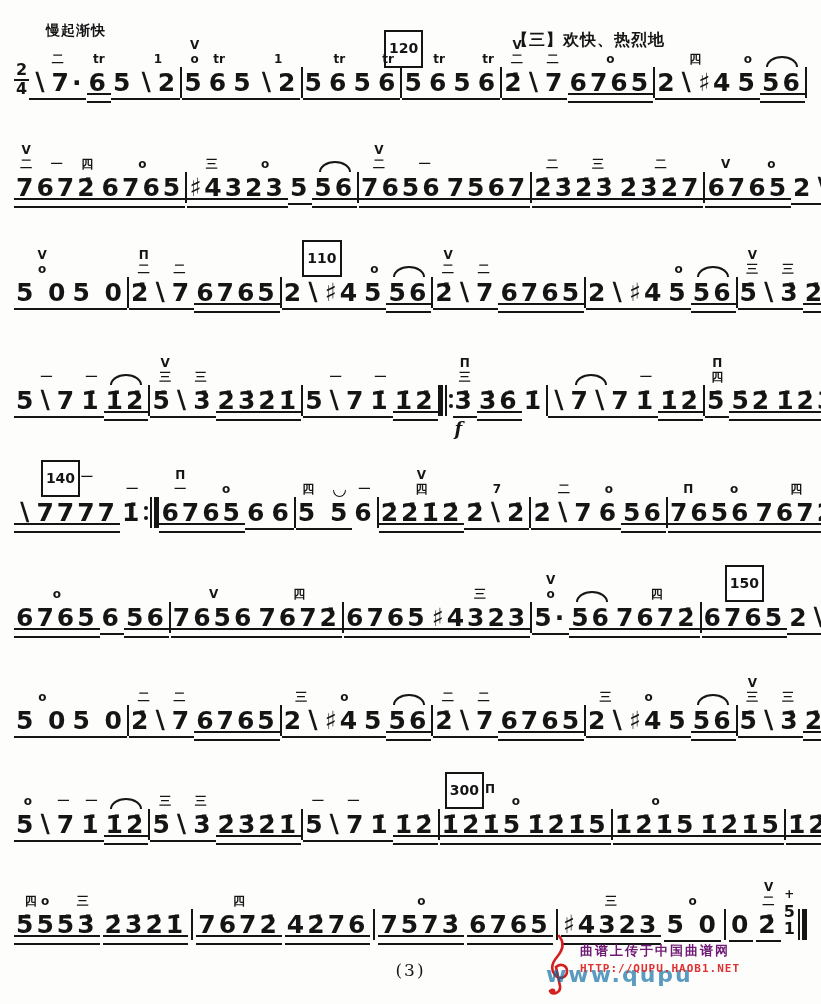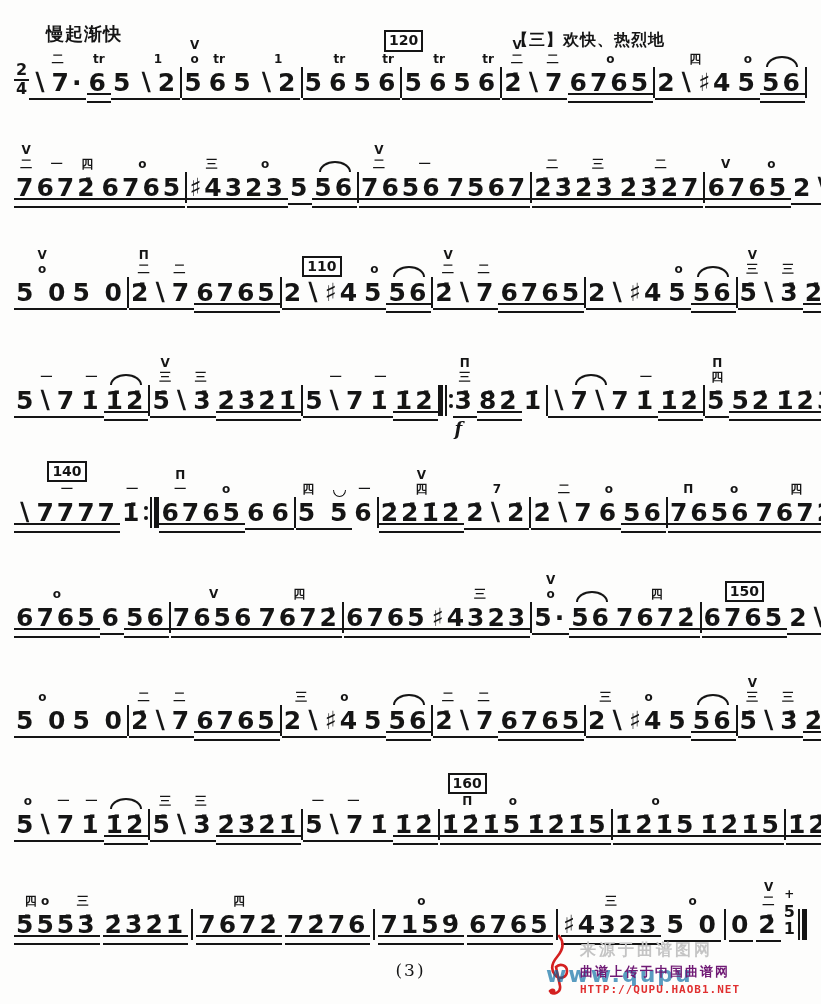--- a/index.html
+++ b/index.html
@@ -1,33 +1,33 @@
 <!DOCTYPE html>
 <html><head>
 <meta charset="utf-8">
 <style>
   html,body{margin:0;padding:0;background:#e8e8e8;}
   .page{position:relative;width:821px;height:1004px;background:#fdfdfc;overflow:hidden;
         font-family:"DejaVu Sans","Liberation Sans",sans-serif;color:#151515;}
   
-  .hdr-tempo{position:absolute;left:46px;top:22px;font-size:18px;font-weight:bold;letter-spacing:1px;}
+  .hdr-tempo{position:absolute;left:46px;top:22px;font-size:14px;font-weight:bold;letter-spacing:1px;}
   .hdr-box{position:absolute;left:384px;top:30px;}
   .hdr-section{position:absolute;left:512px;top:30px;font-size:16px;font-weight:bold;letter-spacing:1px;}
-  .rbox{display:inline-block;border:2px solid #151515;padding:0 3px;font-weight:bold;font-size:14px;line-height:1.25;background:#fff;}
+  .rbox{display:inline-block;border:2px solid #151515;padding:8px 3px;font-weight:bold;font-size:14px;line-height:1.25;background:#fff;}
   
   .score{position:absolute;left:0;top:6px;right:0;}
   .sysline{display:flex;align-items:flex-end;justify-content:space-between;padding:0 14px 10px 14px;box-sizing:border-box;}
   .sysline:nth-child(1){height:104px}.sysline:nth-child(2){height:105px}.sysline:nth-child(3){height:105px}
   .sysline:nth-child(4){height:108px}.sysline:nth-child(5){height:112px}.sysline:nth-child(6){height:105px}
   .sysline:nth-child(7){height:103px}.sysline:nth-child(8){height:104px}.sysline:nth-child(9){height:100px}
   .tok{display:flex;flex-direction:column;justify-content:flex-end;align-items:center;position:relative;}
   .above{display:flex;justify-content:space-around;align-items:flex-end;gap:6px;min-height:20px;width:100%;
          font-size:12px;font-weight:bold;line-height:1.15;margin-bottom:3px;}
   .mk{white-space:pre-line;text-align:center;}
-  .mkstack{display:flex;flex-direction:column;align-items:center;gap:1px;}
+  .mkstack{display:flex;flex-direction:row;align-items:center;gap:1px;}
   .slur{width:28px;height:9px;border:2px solid #151515;border-bottom:none;border-radius:50% 50% 0 0 / 100% 100% 0 0;}
   .scoop{width:11px;height:6px;border:1.5px solid #151515;border-top:none;border-radius:0 0 50% 50% / 0 0 100% 100%;}
   .note{position:relative;font-size:25px;font-weight:bold;letter-spacing:3px;line-height:1;padding:0 2px 5px 2px;white-space:pre;}
   .note.u1::after{content:"";position:absolute;left:0;right:0;bottom:0;height:2px;background:#151515;}
   .note.u2::after{content:"";position:absolute;left:0;right:0;bottom:-3px;height:6px;
                   border-top:2px solid #151515;border-bottom:2px solid #151515;}
   .below{position:absolute;left:2px;bottom:-21px;font-family:"DejaVu Serif","Liberation Serif",serif;
          font-style:italic;font-weight:bold;font-size:18px;}
   .bar{display:flex;align-items:flex-end;padding-bottom:2px;gap:2px;}
   .bl{display:inline-block;height:31px;background:#151515;}
@@ -444,21 +444,21 @@
         <div class="tok">
           <div class="above">
             <span class="mk">Π
 三</span>
           </div>
           <div class="note u1">3̇</div>
           <span class="below">f</span>
         </div>
         <div class="tok">
           <div class="above"></div>
-          <div class="note u2">8̇2̇</div>
+          <div class="note u2">3̇6̇</div>
         </div>
         <div class="tok">
           <div class="above"></div>
           <div class="note">1̇</div>
         </div>
         <div class="bar">
           <i class="bl thin"></i>
         </div>
         <div class="tok">
           <div class="above">
@@ -828,21 +828,21 @@
         <div class="tok">
           <div class="above"></div>
           <div class="note u2">1̇2̇</div>
         </div>
         <div class="bar">
           <i class="bl thin"></i>
         </div>
         <div class="tok">
           <div class="above">
             <span class="mkstack">
-              <span class="rbox">160</span>
+              <span class="rbox">300</span>
               <span class="mk">Π</span>
             </span>
             <span class="mk">o</span>
           </div>
           <div class="note u2">1̇2̇1̇5</div>
         </div>
         <div class="tok">
           <div class="above"></div>
           <div class="note u2">1̇2̇1̇5</div>
         </div>
@@ -883,30 +883,30 @@
           <i class="bl thin"></i>
         </div>
         <div class="tok">
           <div class="above">
             <span class="mk">四</span>
           </div>
           <div class="note u2">7672̇</div>
         </div>
         <div class="tok">
           <div class="above"></div>
-          <div class="note u2">72̇76</div>
-        </div>
-        <div class="bar">
-          <i class="bl thin"></i>
-        </div>
-        <div class="tok">
-          <div class="above">
-            <span class="mk">o</span>
-          </div>
-          <div class="note u2">7159̇</div>
+          <div class="note u2">42̇76</div>
+        </div>
+        <div class="bar">
+          <i class="bl thin"></i>
+        </div>
+        <div class="tok">
+          <div class="above">
+            <span class="mk">o</span>
+          </div>
+          <div class="note u2">7573̇</div>
         </div>
         <div class="tok">
           <div class="above"></div>
           <div class="note u2">6765</div>
         </div>
         <div class="bar">
           <i class="bl thin"></i>
         </div>
         <div class="tok">
           <div class="above">
@@ -953,17 +953,16 @@
   <div class="pagenum">(3)</div>
 
   <div class="credit">
     <span class="clef">
       <svg width="34" height="62" viewBox="0 0 34 62">
         <path d="M17 2 C23 9 21 16 15 23 C9 30 9 36 13 41 C17 46 25 44 25 37 C25 31 18 29 14 33 L18 52 C19 58 12 62 8 57" fill="none" stroke="#d42020" stroke-width="2.6" stroke-linecap="round"></path>
         <circle cx="10.5" cy="57.5" r="3" fill="#d42020"></circle>
       </svg>
     </span>
     <span class="wm">www.qupu</span>
-    <div class="c1">来源于曲谱图网</div>
     <div class="c2">曲谱上传于中国曲谱网</div>
     <div class="c3">HTTP://QUPU.HAOB1.NET</div>
   </div>
 </div>
 
 </body></html>

